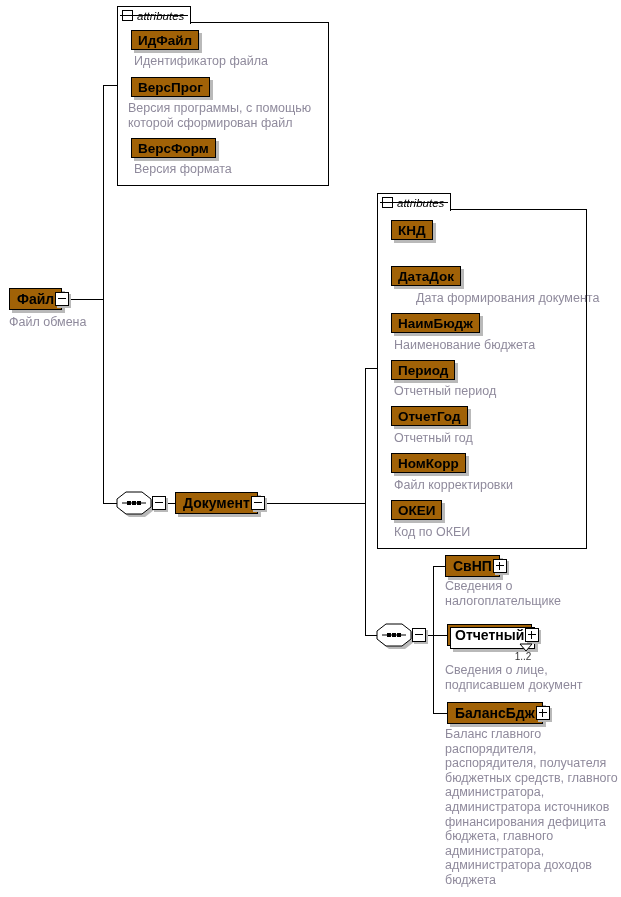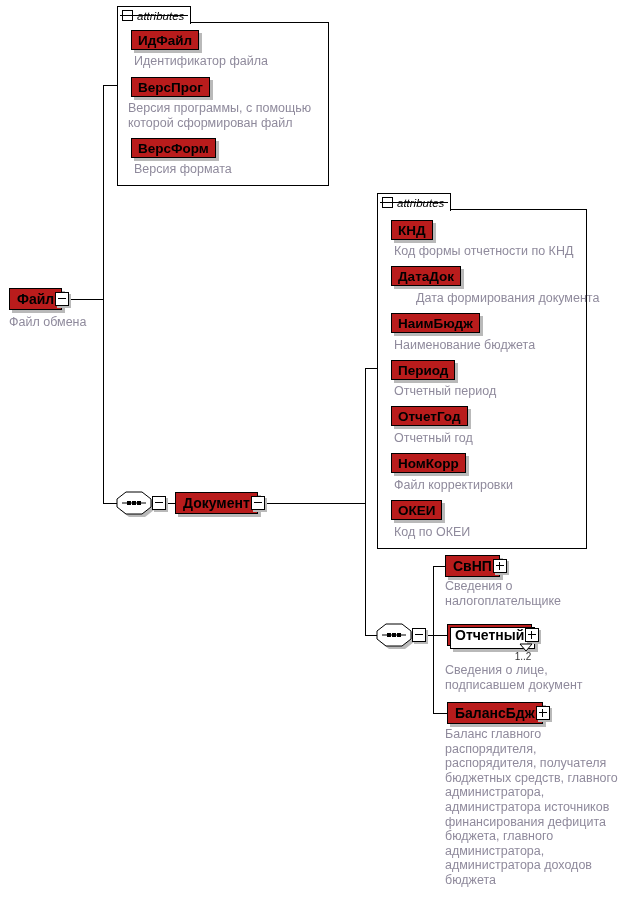--- a/index.html
+++ b/index.html
@@ -4,21 +4,21 @@
 <style>
   html,body{margin:0;padding:0;background:#fff;}
   #canvas{
     position:relative;width:621px;height:897px;background:#ffffff;overflow:hidden;
     font-family:"Liberation Sans",sans-serif;
   }
   
   .ln{position:absolute;background:#000;z-index:1;}
   
   .ebox,.abox{
-    position:absolute;background:#b91c1c;border:1px solid #000;z-index:2;
+    position:absolute;background:#a16207;border:1px solid #000;z-index:2;
     box-shadow:3px 3px 0 #b9b9b9;white-space:nowrap;
   }
   .ebox{height:20px;line-height:20px;padding:0 7px;}
   .abox{height:18px;line-height:18px;padding:0 6px;}
   .ename,.aname{font-weight:bold;font-size:14px;color:#000;}
   .aname{font-size:13.5px;}
   
   .ebox.multi{box-shadow:none;}
   .ebox.multi::before{
     content:'';position:absolute;left:2px;top:2px;width:100%;height:100%;
@@ -111,21 +111,20 @@
   </div>
 
   <div class="attrs-frame" style="left:377px;top:209px;width:208px;height:338px;"></div>
   <div class="attrs-tab" style="left:377px;top:193px;">
     <span class="expbox flat"></span><span class="tab-label">attributes</span>
   </div>
 
   <div class="abox" style="left:391px;top:220px;">
     <span class="aname">КНД</span>
   </div>
-  <div class="ann" style="left:394px;top:244px;">Код формы отчетности по КНД</div>
 
   <div class="abox" style="left:391px;top:266px;">
     <span class="aname">ДатаДок</span>
   </div>
   <div class="ann" style="left:394px;top:291px;margin-left:22px;">Дата формирования документа</div>
 
   <div class="abox" style="left:391px;top:313px;">
     <span class="aname">НаимБюдж</span>
   </div>
   <div class="ann" style="left:394px;top:338px;">Наименование бюджета</div>

